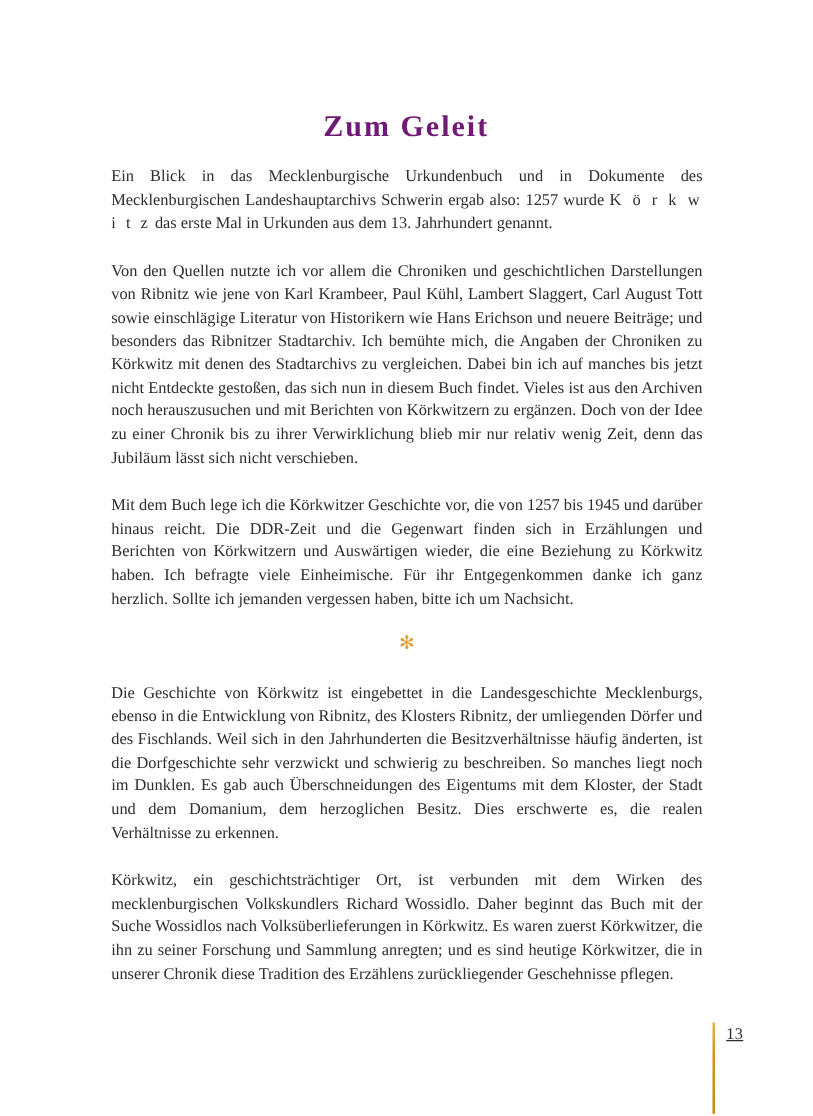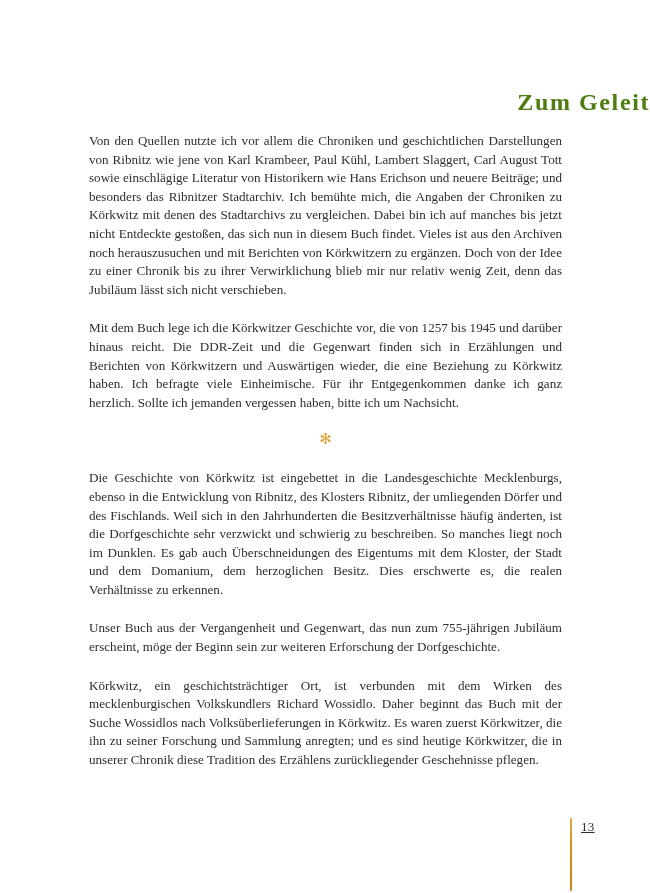--- a/index.html
+++ b/index.html
@@ -23,26 +23,26 @@
     height: 893px;
     box-sizing: border-box;
   }
 
   
   .chapter-title {
     position: absolute;
     top: 74px;
     left: 0;
     width: 650px;
-    text-align: right;
+    text-align: center;
     font-family: "Liberation Serif", "DejaVu Serif", serif;
     font-weight: bold;
     font-size: 24px;
     letter-spacing: 1.6px;
-    color: #4d7c0f;
+    color: #701a75;
     line-height: 1;
   }
 
   
   .text-column {
     position: absolute;
     left: 89px;
     top: 132px;
     width: 473px;
   }
@@ -99,31 +99,31 @@
 </style>
 </head>
 <body>
 
 <div class="page">
 
   <h1 class="chapter-title">Zum Geleit</h1>
 
   <div class="text-column">
 
+    <p class="para"><span>Ein Blick in das Mecklenburgische Urkundenbuch und in Dokumente des Mecklenburgischen Landeshauptarchivs Schwerin ergab also: 1257 wurde </span><span class="spaced-name">K ö r k w i t z</span><span> das erste Mal in Urkunden aus dem 13. Jahrhundert genannt.</span></p>
 
 
     <p class="para">Von den Quellen nutzte ich vor allem die Chroniken und geschichtlichen Darstellungen von Ribnitz wie jene von Karl Krambeer, Paul Kühl, Lambert Slaggert, Carl August Tott sowie einschlägige Literatur von Historikern wie Hans Erichson und neuere Beiträge; und besonders das Ribnitzer Stadtarchiv. Ich bemühte mich, die Angaben der Chroniken zu Körkwitz mit denen des Stadtarchivs zu vergleichen. Dabei bin ich auf manches bis jetzt nicht Entdeckte gestoßen, das sich nun in diesem Buch findet. Vieles ist aus den Archiven noch herauszusuchen und mit Berichten von Körkwitzern zu ergänzen. Doch von der Idee zu einer Chronik bis zu ihrer Verwirklichung blieb mir nur relativ wenig Zeit, denn das Jubiläum lässt sich nicht verschieben.</p>
 
     <p class="para">Mit dem Buch lege ich die Körkwitzer Geschichte vor, die von 1257 bis 1945 und darüber hinaus reicht. Die DDR-Zeit und die Gegenwart finden sich in Erzählungen und Berichten von Körkwitzern und Auswärtigen wieder, die eine Beziehung zu Körkwitz haben. Ich befragte viele Einheimische. Für ihr Entgegenkommen danke ich ganz herzlich. Sollte ich jemanden vergessen haben, bitte ich um Nachsicht.</p>
 
     <div class="ornament">✻</div>
 
     <p class="para">Die Geschichte von Körkwitz ist eingebettet in die Landesgeschichte Mecklenburgs, ebenso in die Entwicklung von Ribnitz, des Klosters Ribnitz, der umliegenden Dörfer und des Fischlands. Weil sich in den Jahrhunderten die Besitzverhältnisse häufig änderten, ist die Dorfgeschichte sehr verzwickt und schwierig zu beschreiben. So manches liegt noch im Dunklen. Es gab auch Überschneidungen des Eigentums mit dem Kloster, der Stadt und dem Domanium, dem herzoglichen Besitz. Dies erschwerte es, die realen Verhältnisse zu erkennen.</p>
 
-    <p class="para">Unser Buch aus der Vergangenheit und Gegenwart, das nun zum 755-jährigen Jubiläum erscheint, möge der Beginn sein zur weiteren Erforschung der Dorfgeschichte.</p>
 
     <p class="para">Körkwitz, ein geschichtsträchtiger Ort, ist verbunden mit dem Wirken des mecklenburgischen Volkskundlers Richard Wossidlo. Daher beginnt das Buch mit der Suche Wossidlos nach Volksüberlieferungen in Körkwitz. Es waren zuerst Körkwitzer, die ihn zu seiner Forschung und Sammlung anregten; und es sind heutige Körkwitzer, die in unserer Chronik diese Tradition des Erzählens zurückliegender Geschehnisse pflegen.</p>
 
   </div>
 
   <div class="footer-rule"></div>
 
   <div class="folio">13</div>
 
 </div>

